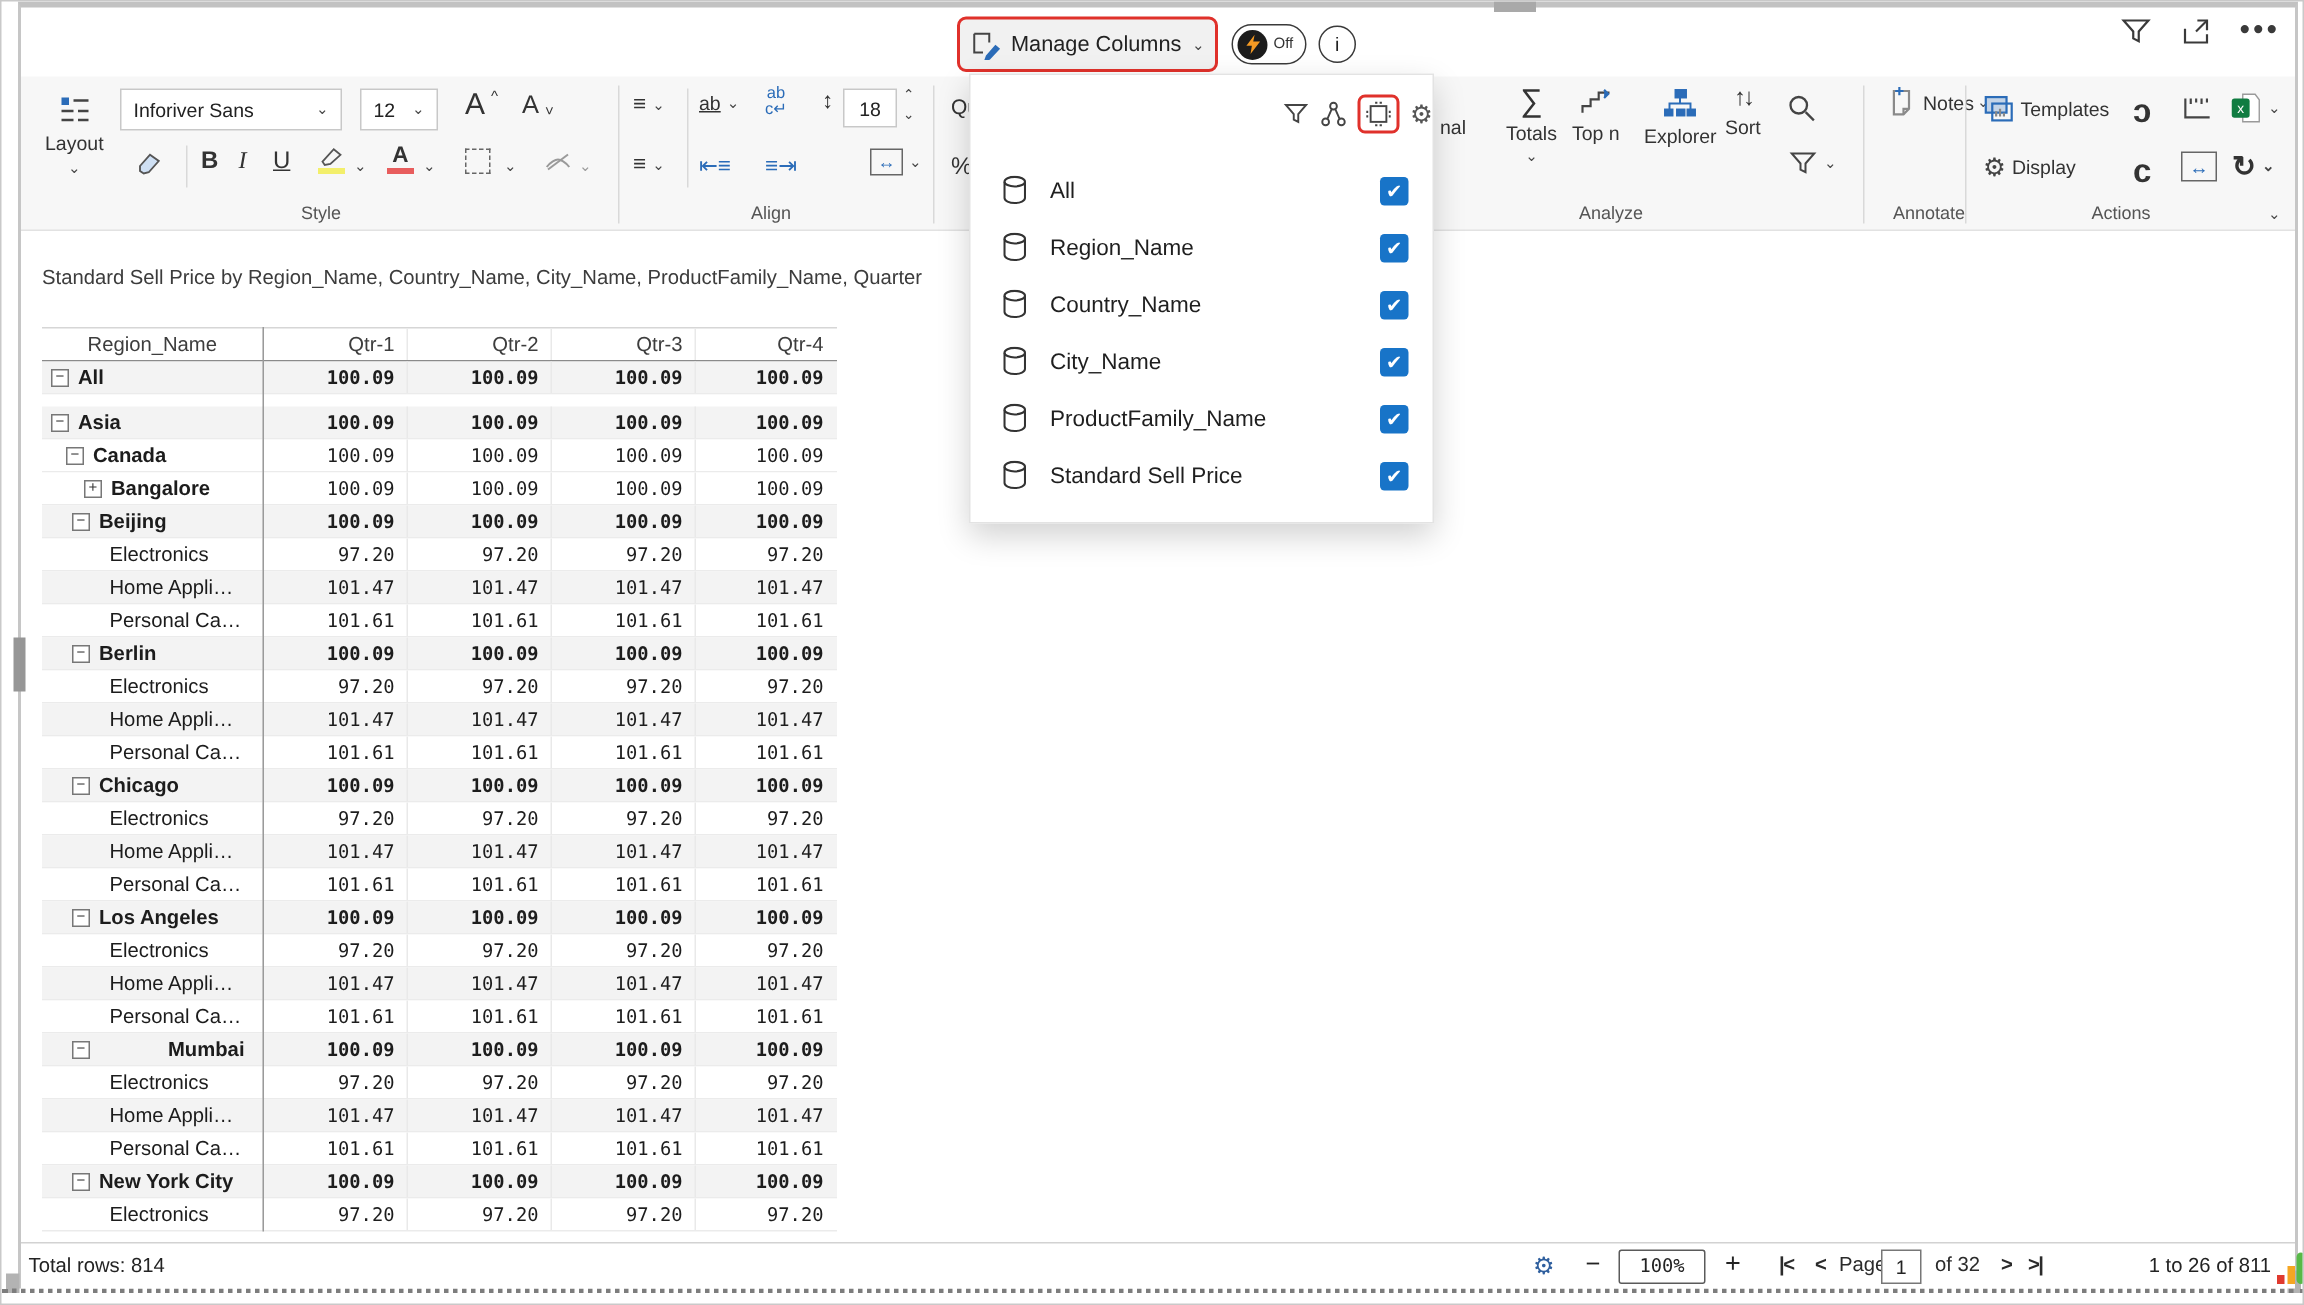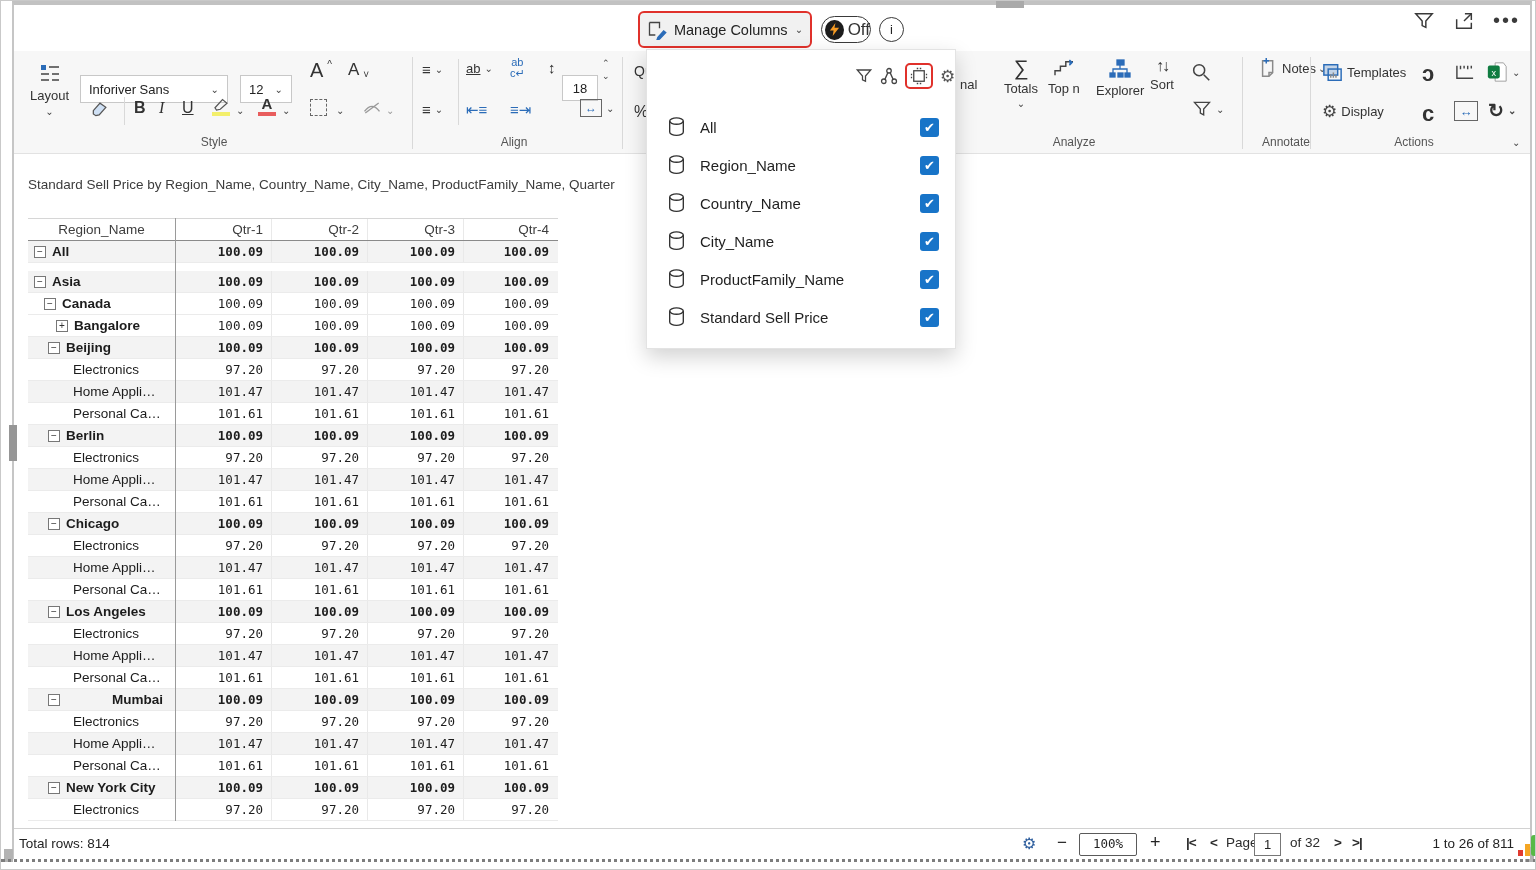--- a/index.html
+++ b/index.html
@@ -17,29 +17,29 @@
   .tabs { position:absolute; left:24px; top:14px; display:flex; gap:28px; font-size:16px; color:#2b2b2b; }
   .tab { padding-bottom:8px; cursor:pointer; }
   .tab.active { font-weight:bold; border-bottom:3px solid #1a6ec6; }
 
   
   .ribbon { position:absolute; left:13px; top:50px; width:1516px; height:103px; background:#f7f7f7; border-bottom:1px solid #e2e2e2; }
   .rdiv { position:absolute; top:6px; height:92px; width:1px; background:#d9d9d9; }
   .grp-label { position:absolute; top:84px; font-size:12px; color:#555; text-align:center; }
   .chev { font-size:10px; color:#444; }
   .gray { color:#9a9a9a; }
-  .wbox { background:#fff; border:1px solid #c8c8c8; display:flex; align-items:center; font-size:13px; color:#222;margin-top:16px; }
+  .wbox { background:#fff; border:1px solid #c8c8c8; display:flex; align-items:center; font-size:13px; color:#222; }
   .rbtn { position:absolute; display:flex; align-items:center; gap:4px; font-size:13px; color:#333; cursor:pointer; }
   svg { display:block; }
 
   
   .manage-btn { position:absolute; left:637px; top:10px; width:174px; height:37px; border:2px solid #e0312b; border-radius:6px; background:#f1f1f1; display:flex; align-items:center; justify-content:center; gap:7px; font-size:14.5px; color:#222; cursor:pointer; z-index:6; }
   .off-pill { position:absolute; left:820px; top:15px; width:50px; height:27px; border:1.5px solid #3a3a3a; border-radius:14px; display:flex; align-items:center; gap:4px; padding-left:3px; background:#fff; cursor:pointer; z-index:6; }
   .bolt-circle { width:20px; height:20px; border-radius:50%; background:#1c1c1c; display:flex; align-items:center; justify-content:center; }
-  .off-text { font-size:17px; color:#333; }
+  .off-text { font-size:10px; color:#333; }
   .info-circle { position:absolute; left:878px; top:16px; width:25px; height:25px; border:1.5px solid #3a3a3a; border-radius:50%; display:flex; align-items:center; justify-content:center; font-size:13px; color:#222; background:#fff; cursor:pointer; z-index:6; }
 
   
   .vh-icons { position:absolute; left:1412px; top:8px; display:flex; gap:18px; align-items:center; color:#3a3a3a; }
 
   
   .panel { position:absolute; left:645px; top:48px; width:310px; height:300px; background:#fff; border:1px solid #e3e3e3; box-shadow:0 8px 20px rgba(0,0,0,.18); z-index:10; }
   .search-box { position:absolute; left:12px; top:11px; width:190px; height:33px; border:1px solid #8a8a8a; border-radius:2px; background:#fff; display:flex; align-items:center; padding:0 8px; gap:6px; }
   .search-box input { border:none; outline:none; width:100%; font-size:14px; color:#333; font-family:"Liberation Sans",sans-serif; }
   .search-box input::placeholder { color:#666; }

